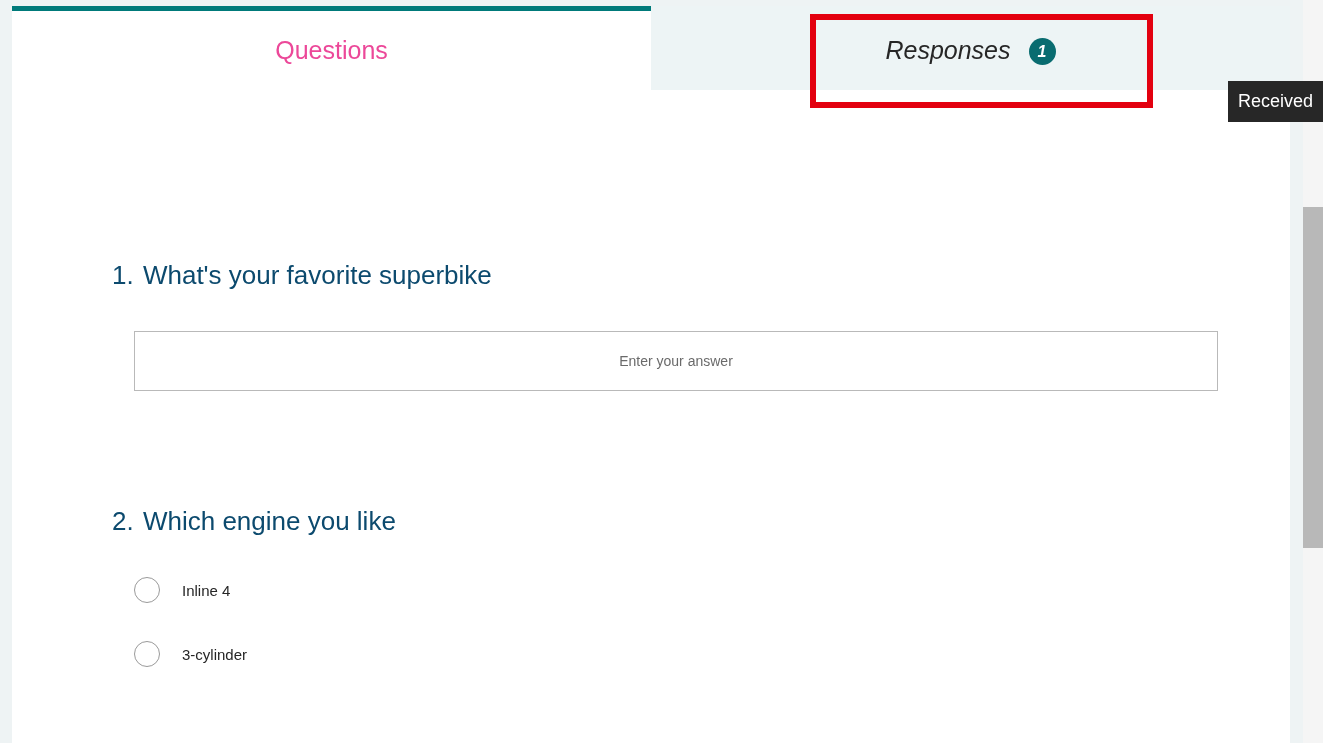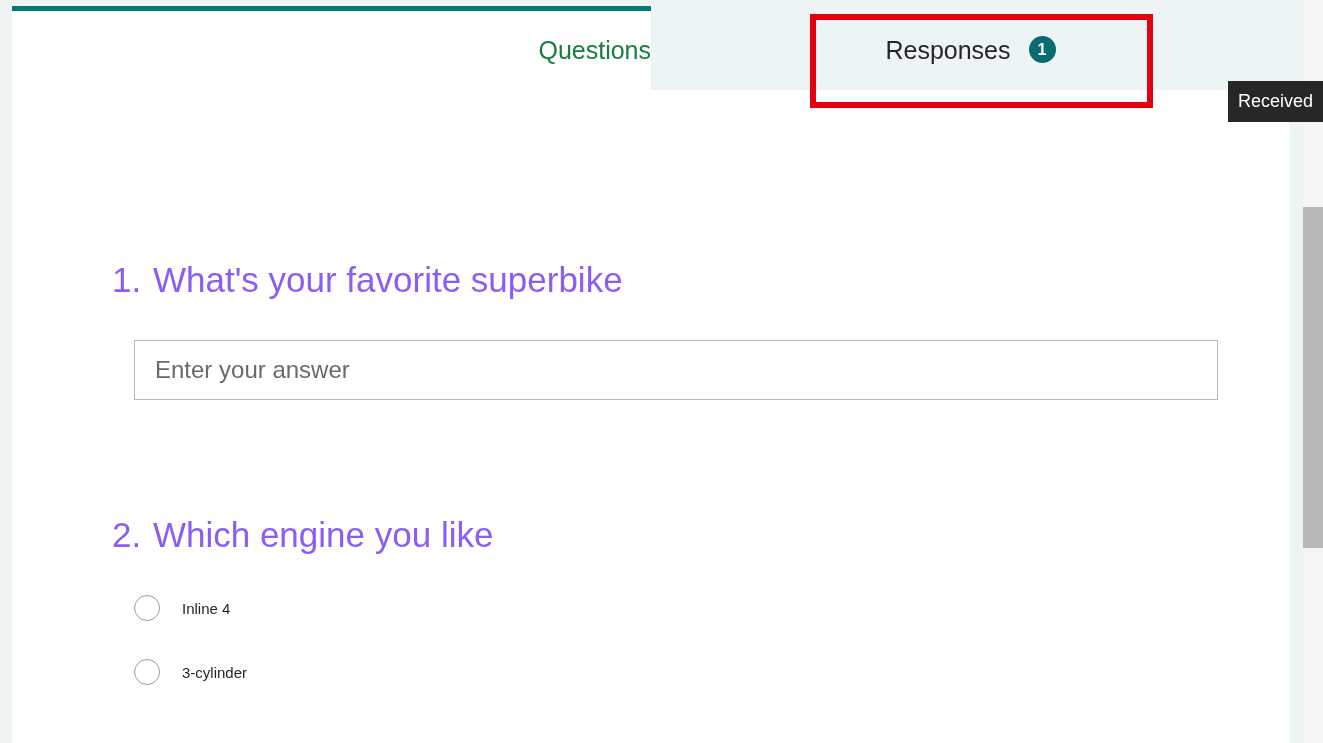--- a/index.html
+++ b/index.html
@@ -38,33 +38,33 @@
       flex: 1;
       display: flex;
       align-items: center;
       justify-content: center;
       font-size: 25px;
       cursor: pointer;
       position: relative;
     }
     .tab-questions {
       background: #ffffff;
-      color: #15803d;
+      color: #ec4899;
       border-top: 5px solid #007a7a;
-      justify-content: flex-end;
     }
     .tab-responses {
       background: #edf4f5;
       color: #262626;
       border-top: 5px solid transparent;
     }
     .tab-responses-inner {
       display: flex;
-      align-items: flex-start;
+      align-items: flex-end;
       gap: 18px;
+      font-style: italic;
     }
     .badge {
       background: #096c70;
       color: #fff;
       border-radius: 50%;
       width: 27px;
       height: 27px;
       display: flex;
       align-items: center;
       justify-content: center;
@@ -91,38 +91,39 @@
       padding: 10px 10px;
       z-index: 20;
     }
     .content-area {
       padding: 170px 100px 0 100px;
     }
     .question-block {
       margin-bottom: 115px;
     }
     .question-title {
-      font-size: 35px;
-      color: #8b5cf6;
+      font-size: 26px;
+      color: #0c4a6e;
       font-weight: 400;
       margin-bottom: 40px;
     }
     .qnum {
       margin-right: 2px;
     }
     .text-input {
       width: 1084px;
       height: 60px;
       padding: 0 20px;
-      font-size: 24px;
+      font-size: 14px;
       color: #606060;
       border: 1px solid #b9b9b9;
       outline: none;
       font-family: inherit;
       margin-left: 22px;
+      text-align: center;
     }
     .text-input::placeholder {
       color: #6a6a6a;
     }
     .option-row {
       display: flex;
       align-items: center;
       margin-left: 22px;
       margin-bottom: 38px;
     }

